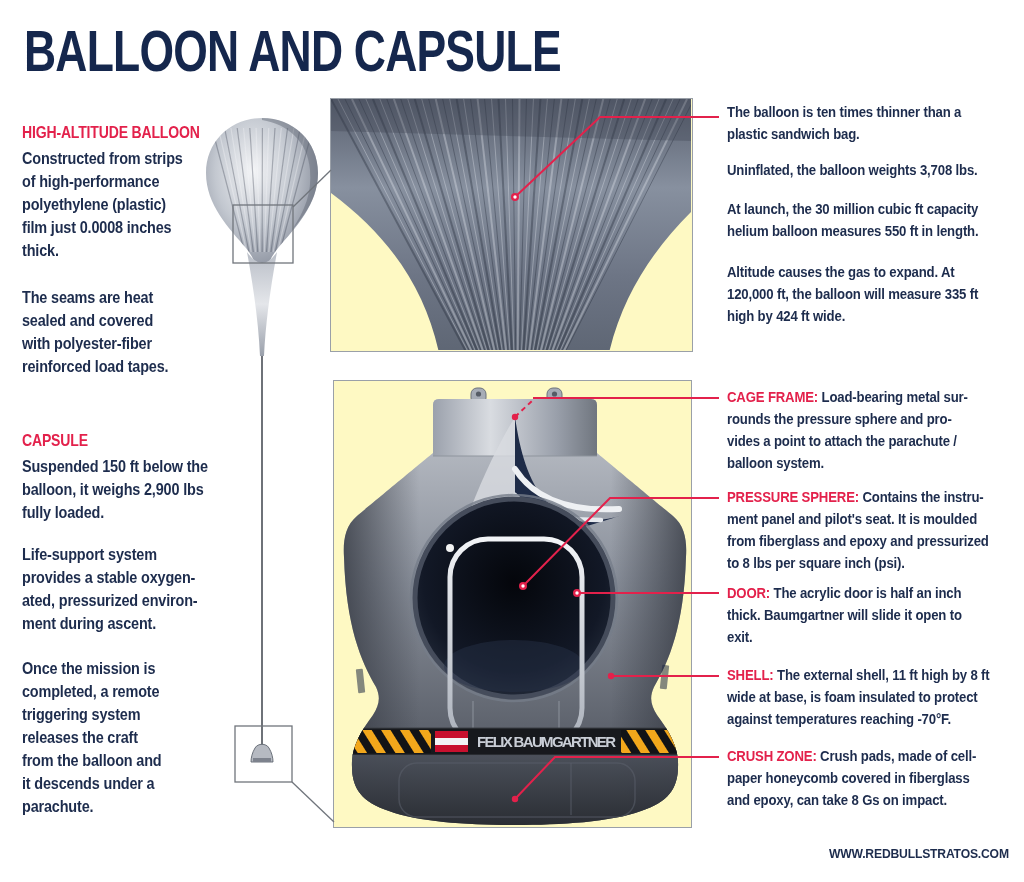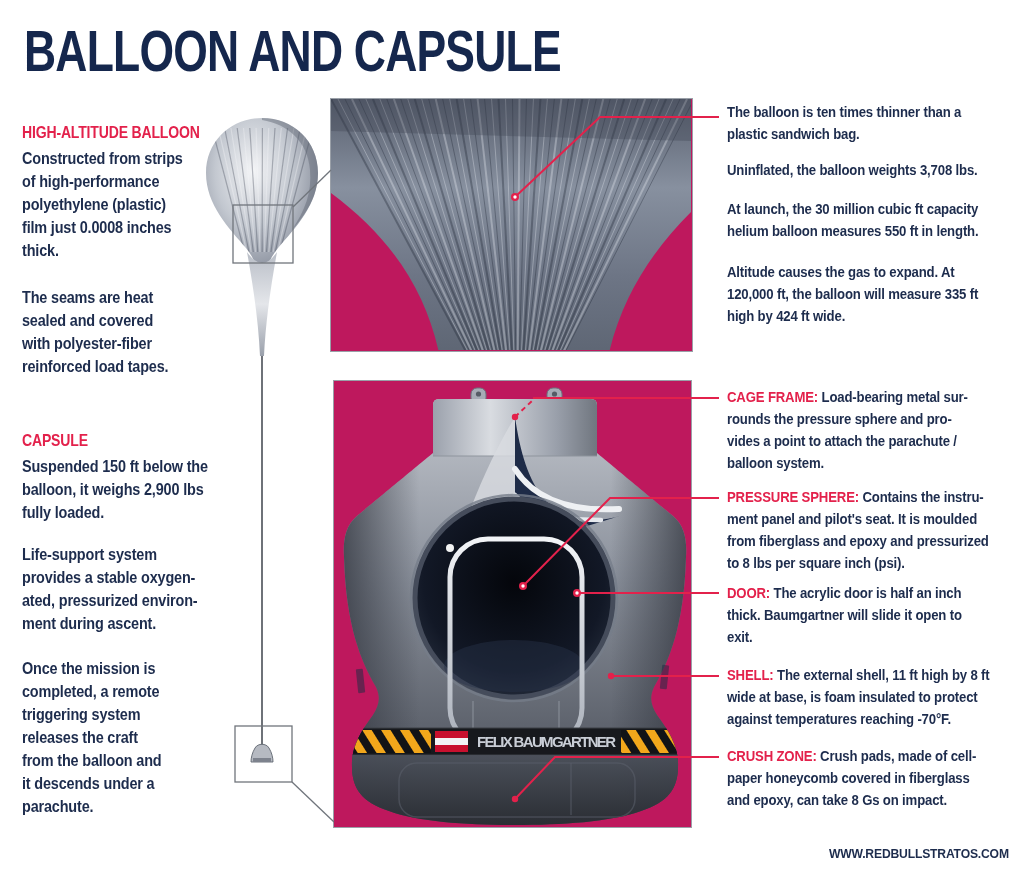--- a/index.html
+++ b/index.html
@@ -18,21 +18,21 @@
   .rp{font-size:15.5px;line-height:22px;font-weight:bold;letter-spacing:-.2px;color:#1d2c4d;white-space:pre-line;margin:0 0 16px 0;}
   .rp.m14{margin-bottom:14px;} .rp.m17{margin-bottom:17px;} .rp.m19{margin-bottom:19px;}
   .callout{position:absolute;left:727px;width:356px;font-size:15.5px;line-height:22px;font-weight:bold;
            letter-spacing:-.2px;color:#1d2c4d;transform:scaleX(.85);transform-origin:0 0;}
   .callout .lab{color:#e3214b;}
   .callout .body{white-space:pre-line;}
   .co1{top:386px;} .co2{top:486px;} .co3{top:582px;} .co4{top:664px;} .co5{top:745px;}
   .footer{position:absolute;right:15px;top:846px;font-size:13.5px;font-weight:bold;color:#1d2c4d;
           letter-spacing:-.2px;transform:scaleX(.9);transform-origin:100% 0;white-space:nowrap;}
   
-  .frame{position:absolute;background:#be185d;border:1.5px solid #9aa0a8;box-sizing:border-box;text-align:right;}
+  .frame{position:absolute;background:#fef9c3;border:1.5px solid #9aa0a8;box-sizing:border-box;text-align:right;}
   #frame-top{left:330px;top:98px;width:363px;height:254px;}
   #frame-capsule{left:333px;top:380px;width:359px;height:448px;}
   .frame svg{position:absolute;left:0;top:0;}
   .layer{position:absolute;left:0;top:0;pointer-events:none;}
 </style>
 </head>
 <body>
 
 <div class="canvas">
 

